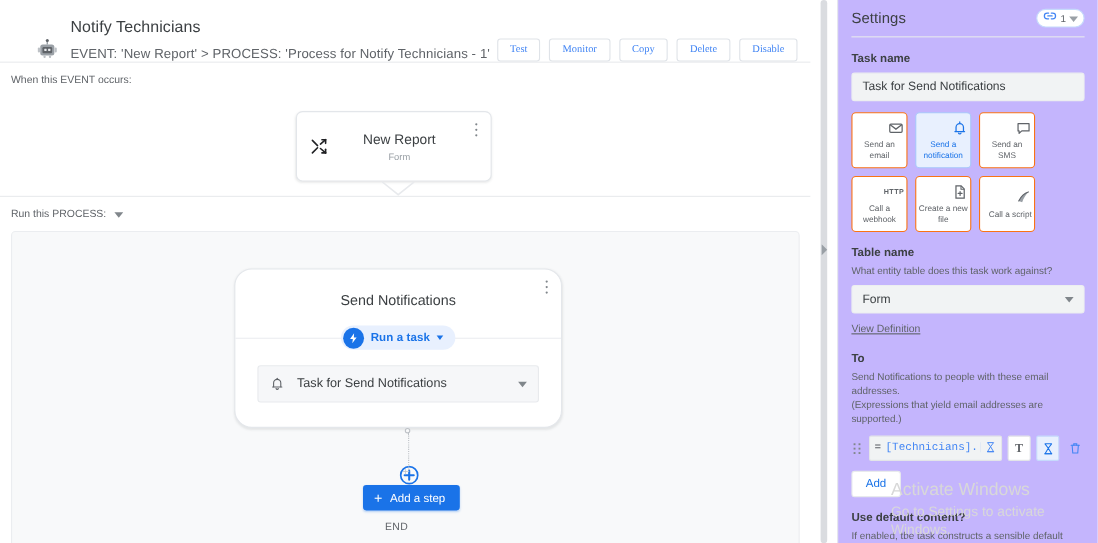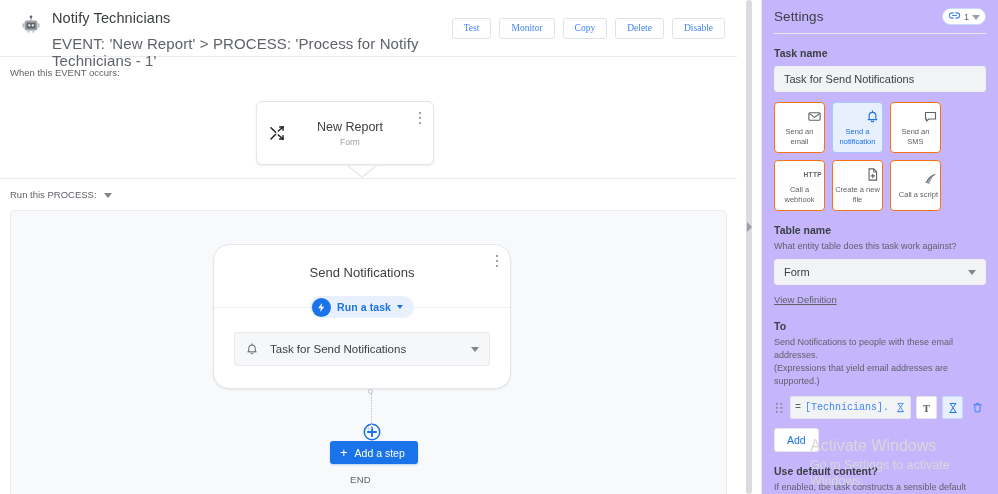--- a/index.html
+++ b/index.html
@@ -10,48 +10,48 @@
     font-family: "Liberation Sans", sans-serif;
     background: #ffffff;
     color: #3c4043;
   }
   #app { position: relative; width: 998px; height: 494px; display: flex; }
 
   
   #left { width: 737px; height: 494px; position: relative; background: #ffffff; overflow: hidden; }
 
   .topbar {
-    position: relative; height: 56px; padding: 8px 12px 0 16px;
-    display: flex; align-items: flex-start;
+    position: relative; height: 56px; padding: 8px 12px 0 28px;
+    display: flex; align-items: flex-end;
   }
   .robot-icon { width: 22px; height: 22px; margin: 6px 10px 0 4px; flex: none; }
   .title-block { flex: 1 1 auto; padding-top: 2px; }
   .page-title { font-size: 14.5px; color: #3c4043; letter-spacing: .1px; }
-  .breadcrumb { font-size: 15px; color: #5f6368; margin-top: 9px; letter-spacing: .1px; }
+  .breadcrumb { font-size: 12px; color: #5f6368; margin-top: 9px; letter-spacing: .1px; }
   .topbtns { display: flex; gap: 8px; padding-top: 10px; }
   .topbtn {
     border: 1px solid #dfe3e8; border-radius: 3px; background: #fff;
     color: #4285f4; font-size: 9.5px; padding: 4px 11px 5px 11px;
     font-family: Liberation Serif, serif; cursor: pointer; line-height: 1.1;
   }
   .hrule { height: 1px; background: #e8eaed; }
 
   .sect-label {
     font-size: 9.5px; color: #5f6368; padding: 10px 0 0 10px;
     display: flex; align-items: center; gap: 7px;
   }
   .caret-down {
     width: 0; height: 0; border-left: 4px solid transparent; border-right: 4px solid transparent;
     border-top: 5px solid #80868b; display: inline-block; margin-top: 2px;
   }
 
   
   .event-area { position: relative; height: 100px; }
   .event-card {
-    position: absolute; left: 256px; top: 23px; width: 178px; height: 64px;
+    position: absolute; left: 269px; top: 23px; width: 178px; height: 64px;
     background: #fff; border: 1px solid #e3e6ea; border-radius: 6px;
     box-shadow: 0 1px 2px rgba(60,64,67,.10);
     display: flex; align-items: center;
   }
   .shuffle-icon { width: 16px; height: 16px; margin-left: 12px; flex: none; }
   .event-text { flex: 1 1 auto; text-align: center; margin-right: 18px; }
   .event-name { font-size: 12.5px; color: #3c4043; }
   .event-sub { font-size: 8.5px; color: #9aa0a6; margin-top: 3px; }
   .kebab {
     position: absolute; right: 6px; top: 7px; width: 14px; height: 18px;

